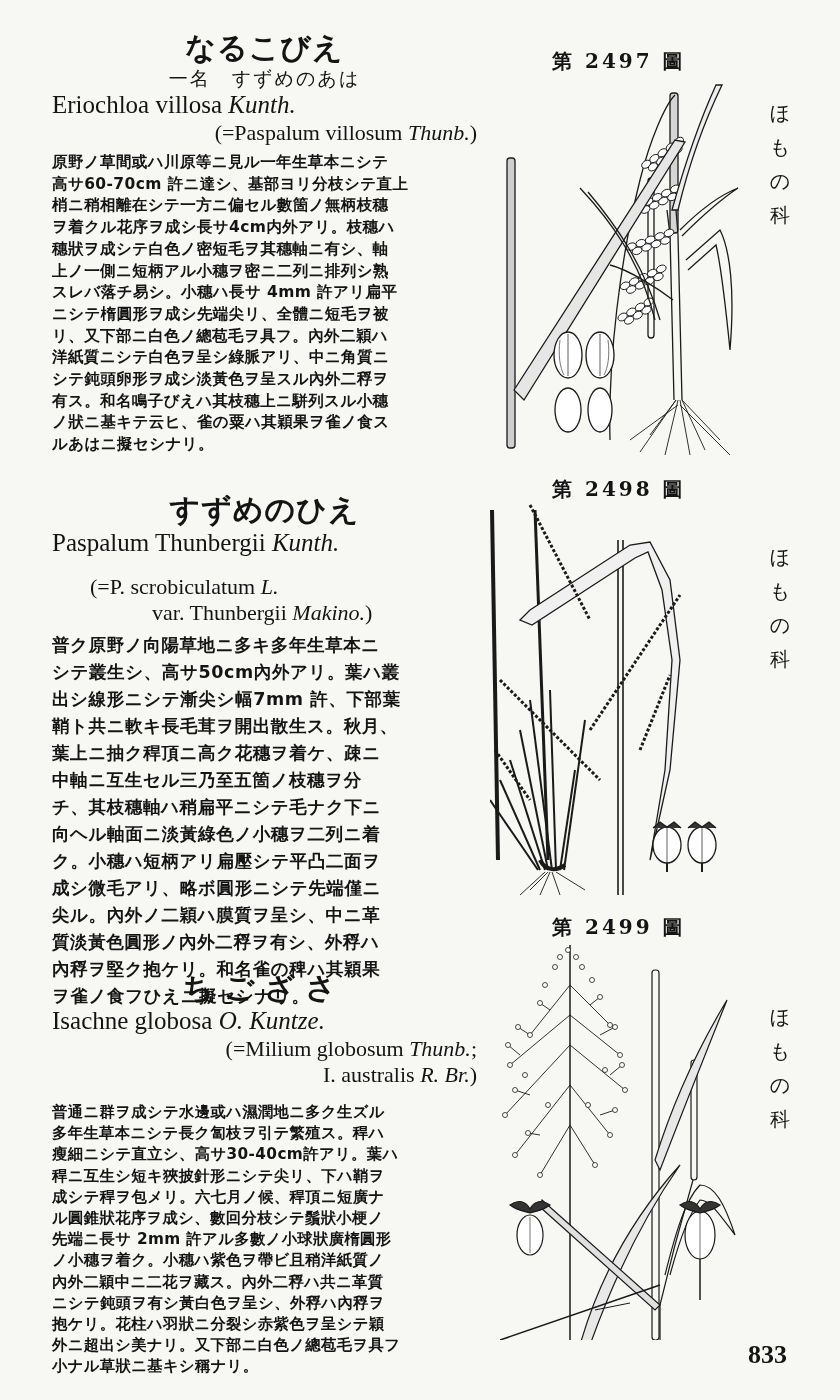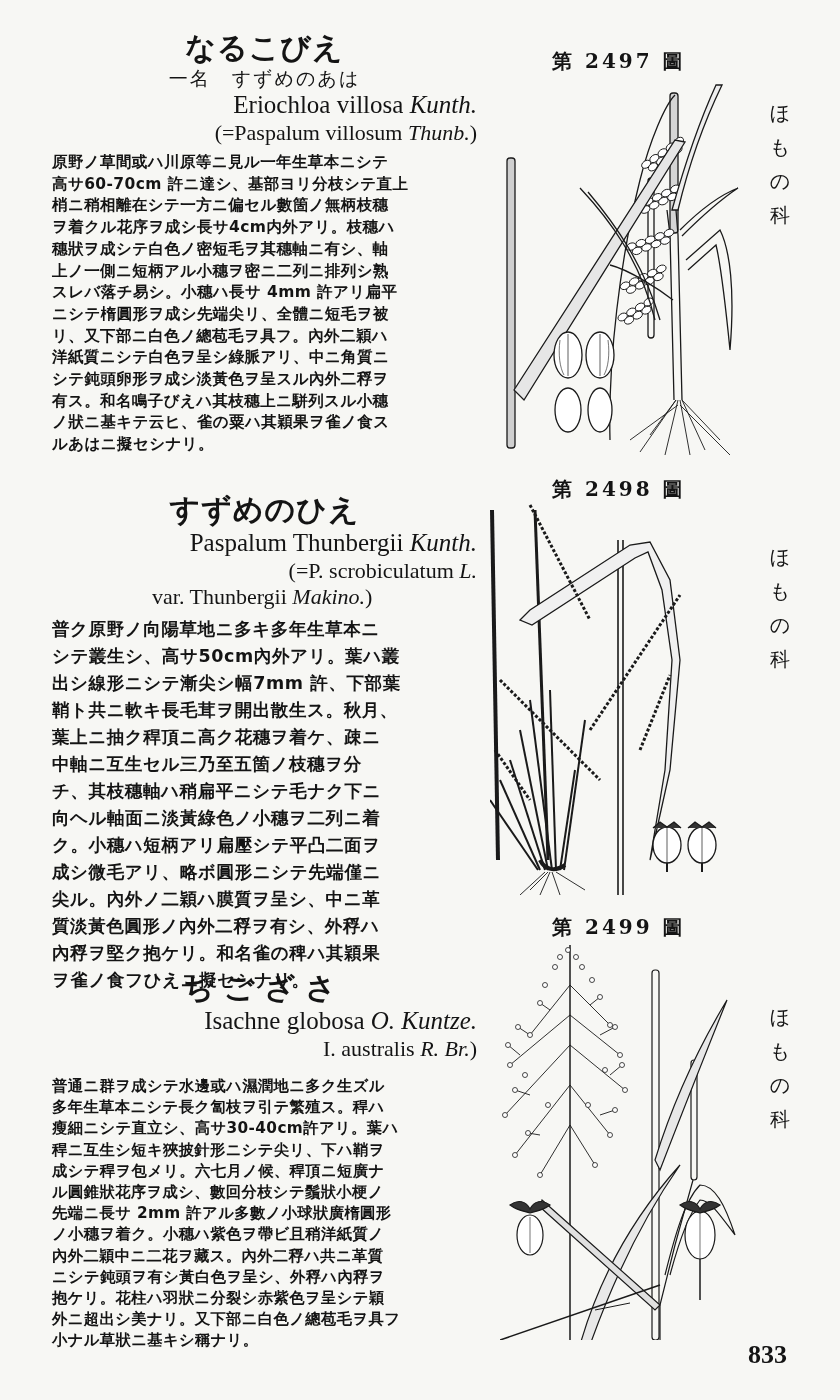--- a/index.html
+++ b/index.html
@@ -15,28 +15,28 @@
   .entry { position: absolute; left: 52px; width: 425px; }
   .entry .jname {
     text-align: center; font-family: "DejaVu Sans", sans-serif;
     font-weight: bold; font-size: 30px; line-height: 36px; letter-spacing: 1px;
   }
   .entry .alias {
     text-align: center; font-family: "DejaVu Sans", sans-serif;
     font-size: 19px; line-height: 24px; letter-spacing: 2px;
   }
   .entry .sci {
-    text-align: right; font-family: "Liberation Serif", serif;
+    text-align: left; font-family: "Liberation Serif", serif;
     font-size: 25px; line-height: 30px;
   }
   .entry .syn {
     text-align: right; font-family: "Liberation Serif", serif;
     font-size: 22px; line-height: 26px;
   }
-  .entry .syn.left { text-align: right; padding-left: 38px; }
+  .entry .syn.left { text-align: left; padding-left: 38px; margin-top: 16px; }
   .entry .syn.indent { text-align: left; padding-left: 100px; }
   .entry .body {
     font-family: "DejaVu Sans", sans-serif; font-weight: bold;
     font-size: 15.5px; line-height: 21.7px; letter-spacing: 0.4px;
     margin-top: 6px; text-align: justify;
   }
   .entry .body.large { font-size: 17.5px; line-height: 27px; letter-spacing: 0.6px; }
   .entry .body.mid { font-size: 15.3px; line-height: 21.2px; }
   .entry .body .ln { display: block; white-space: nowrap; }
   i { font-style: italic; }
@@ -119,20 +119,23 @@
       <span class="ln">內稃ヲ堅ク抱ケリ。和名雀の稗ハ其穎果</span>
       <span class="ln">ヲ雀ノ食フひえニ擬セシナリ。</span>
     </div>
   </div>
 
   <div class="entry" style="top:938px;margin-top:32px;">
     <div class="jname" style="letter-spacing:10px;">ちござさ</div>
     <div class="sci">
       <span>Isachne globosa</span>
       <i>O. Kuntze.</i>
+    </div>
+    <div class="syn">
+      <span>(=Milium globosum </span><i>Thunb.</i><span>;</span>
     </div>
     <div class="syn">
       <span>I. australis </span><i>R. Br.</i><span>)</span>
     </div>
     <div class="body mid" style="margin-top:14px;">
       <span class="ln">普通ニ群ヲ成シテ水邊或ハ濕潤地ニ多ク生ズル</span>
       <span class="ln">多年生草本ニシテ長ク匐枝ヲ引テ繁殖ス。稈ハ</span>
       <span class="ln">瘦細ニシテ直立シ、高サ30-40cm許アリ。葉ハ</span>
       <span class="ln">稈ニ互生シ短キ狹披針形ニシテ尖リ、下ハ鞘ヲ</span>
       <span class="ln">成シテ稈ヲ包メリ。六七月ノ候、稈頂ニ短廣ナ</span>

